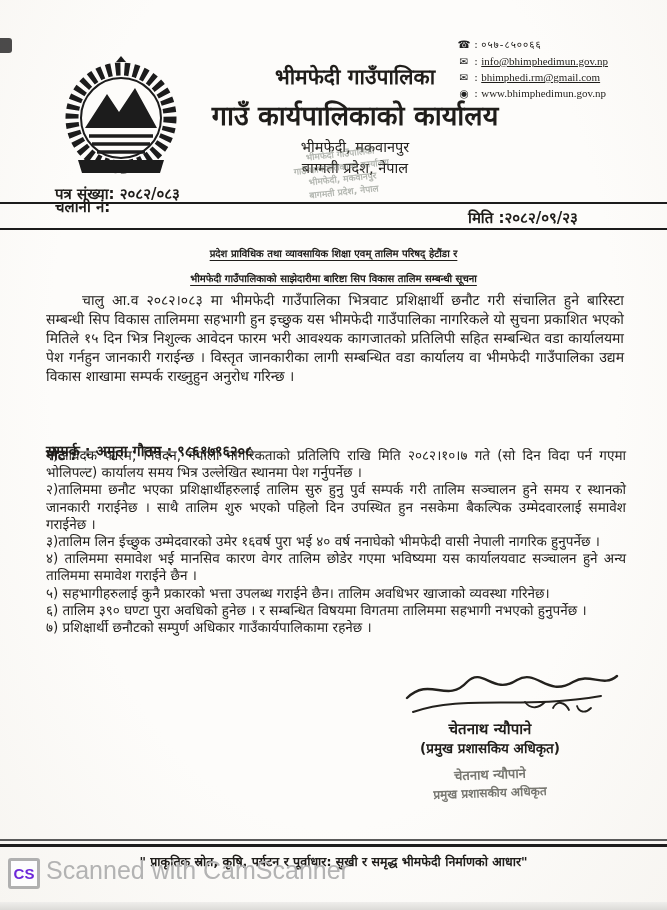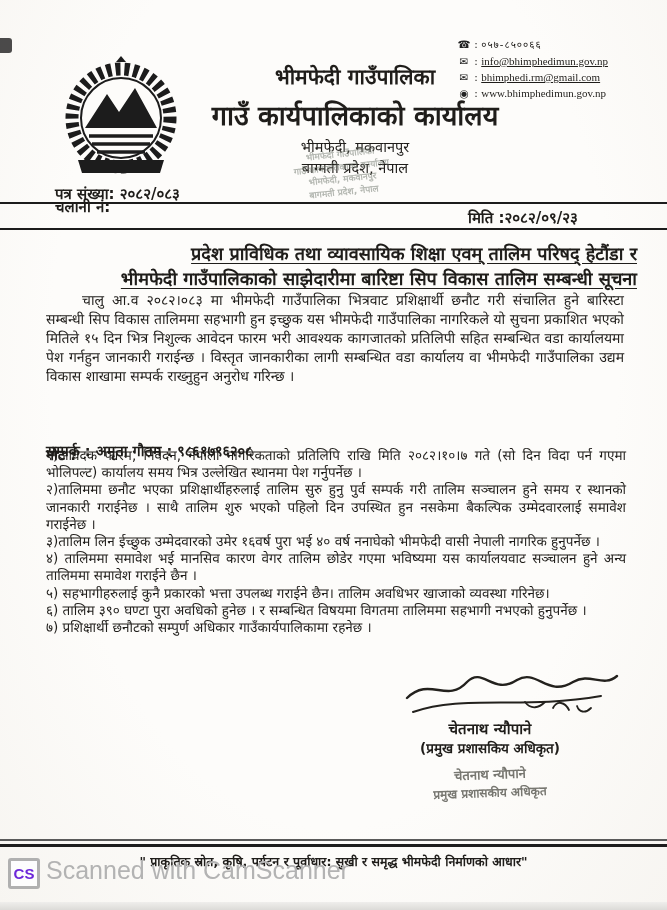--- a/index.html
+++ b/index.html
@@ -23,21 +23,21 @@
   .logo{top:56px;left:52px;width:138px;height:132px;}
   .header-stamp{
     top:148px;left:252px;width:180px;text-align:center;
     transform:rotate(-6deg);opacity:0.5;color:#6d756b;
     font-size:9px;line-height:12.5px;font-weight:bold;
   }
   
   .ref-label{font-size:15px;font-weight:bold;}
   .rule{left:0;width:667px;background:#1c1c1c;}
   
-  .subject{top:241px;left:30px;width:607px;text-align:right;font-weight:bold;font-size:18px;line-height:25px;}
+  .subject{top:241px;left:30px;width:607px;text-align:center;font-weight:bold;font-size:10px;line-height:25px;}
   .subject .uline{text-decoration:underline;text-underline-offset:3px;}
   
   .body-par{top:291px;left:46px;width:578px;font-size:14px;line-height:19px;text-align:justify;text-indent:36px;}
   .contact-line{top:396px;left:46px;font-size:14.5px;font-weight:bold;margin-top:44px;}
   .note-label{top:444px;left:46px;font-size:14.5px;font-weight:bold;}
   .notes{top:447px;left:46px;width:580px;font-size:13.5px;line-height:17.2px;text-align:justify;}
   
   .sig-scribble{top:668px;left:405px;width:215px;height:52px;}
   .sig-name{top:718px;left:365px;width:250px;text-align:center;font-size:15px;font-weight:bold;}
   .sig-desg{top:739px;left:365px;width:250px;text-align:center;font-size:13.5px;font-weight:bold;}

